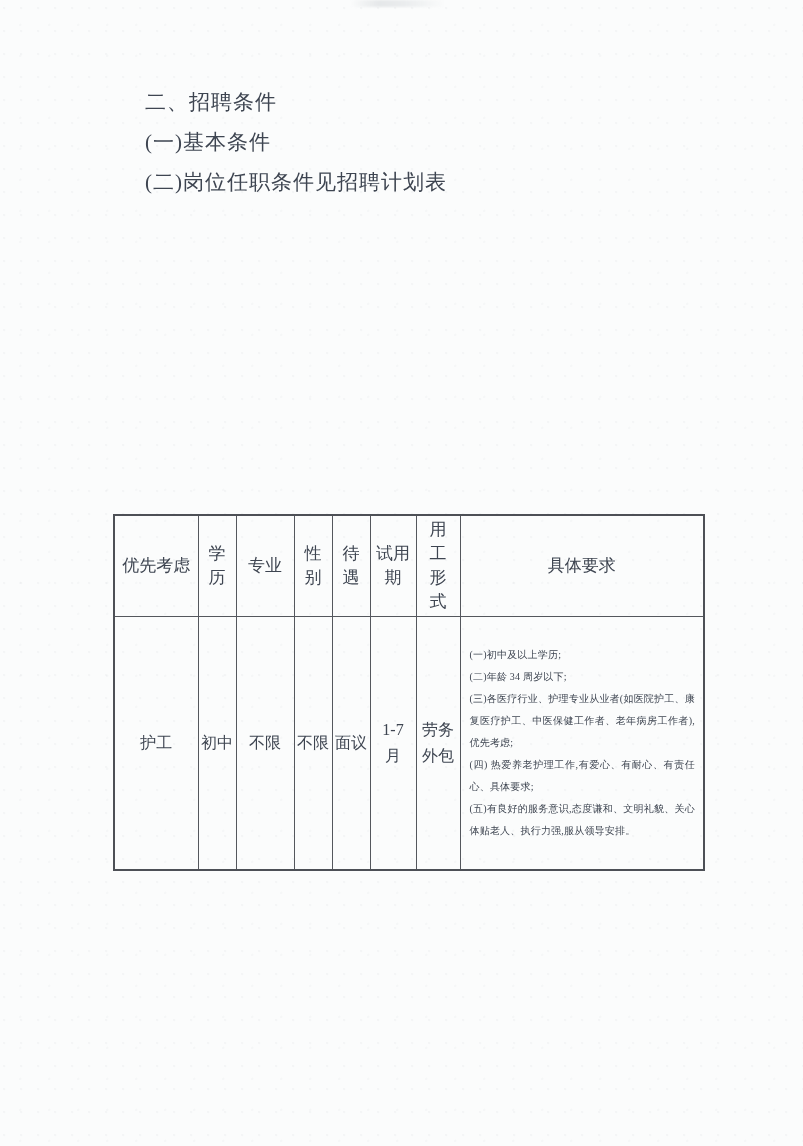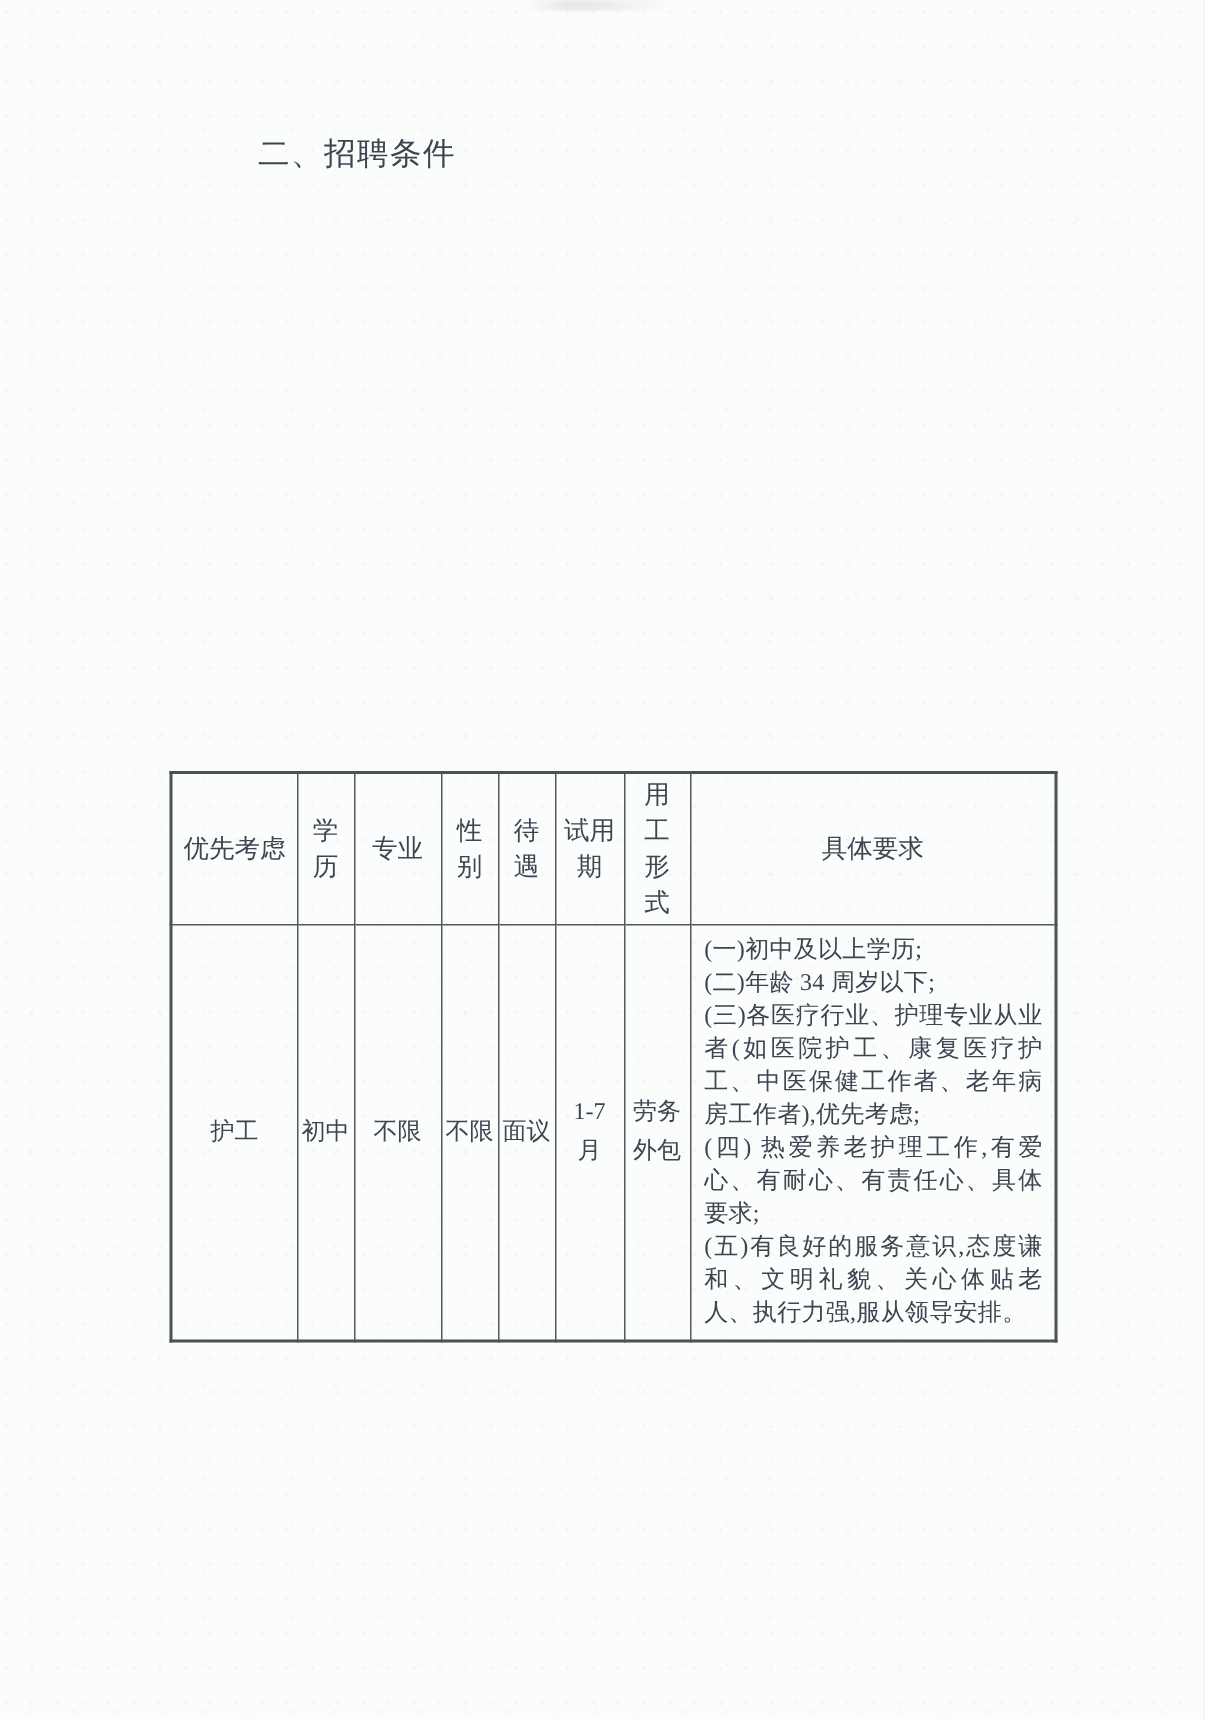--- a/index.html
+++ b/index.html
@@ -13,21 +13,21 @@
     font-family:"Liberation Serif","DejaVu Serif",serif;
     color:#3e4551;
     overflow:hidden;
   }
   .smudge{
     position:absolute;left:350px;top:0;width:96px;height:7px;
     background:linear-gradient(90deg,transparent,#aeb4ba 30%,#c3c8cd 60%,transparent);
     opacity:.28;filter:blur(1.2px);
   }
   .doc{
-    position:absolute;left:130px;top:82px;width:600px;
+    position:absolute;left:103px;top:82px;width:600px;
     font-size:21px;line-height:40px;letter-spacing:1px;
     text-align:justify;text-justify:inter-ideograph;
   }
   .para{margin:0;text-indent:2em;}
   .rec-table{
     position:absolute;left:113px;top:514px;width:590px;
     border-collapse:collapse;table-layout:fixed;
     color:#3e4551;
     border:2px solid #4d5056;
   }
@@ -38,35 +38,37 @@
   }
   .rec-table tr.head td{font-size:17px;line-height:24px;}
   .rec-table tr.body td{font-size:16px;line-height:26px;height:240px;}
   .rec-table tr.head{height:86px;}
   .pre{white-space:pre-line;}
   td.req{
     text-align:left;vertical-align:middle;
     padding:6px 8px 6px 9px;
   }
   .req-item{
-    font-size:16px;line-height:22px;letter-spacing:.2px;
+    font-size:10px;line-height:22px;letter-spacing:.2px;
     text-align:justify;text-justify:inter-ideograph;font-family:Liberation Serif, serif;
   }
   .c0{width:84px}.c1{width:38px}.c2{width:58px}.c3{width:38px}
   .c4{width:38px}.c5{width:46px}.c6{width:44px}.c7{width:244px}
 </style>
 </head>
 <body>
 
 <div class="page">
 
   <div class="smudge"></div>
 
   <div class="doc">
     <p class="para">二、招聘条件</p>
+    <p class="para">(一)基本条件</p>
+    <p class="para">(二)岗位任职条件见招聘计划表</p>
   </div>
 
   <table class="rec-table">
     <colgroup>
       <col class="c0">
         <col class="c1">
         <col class="c2">
         <col class="c3">
       <col class="c4">
         <col class="c5">

